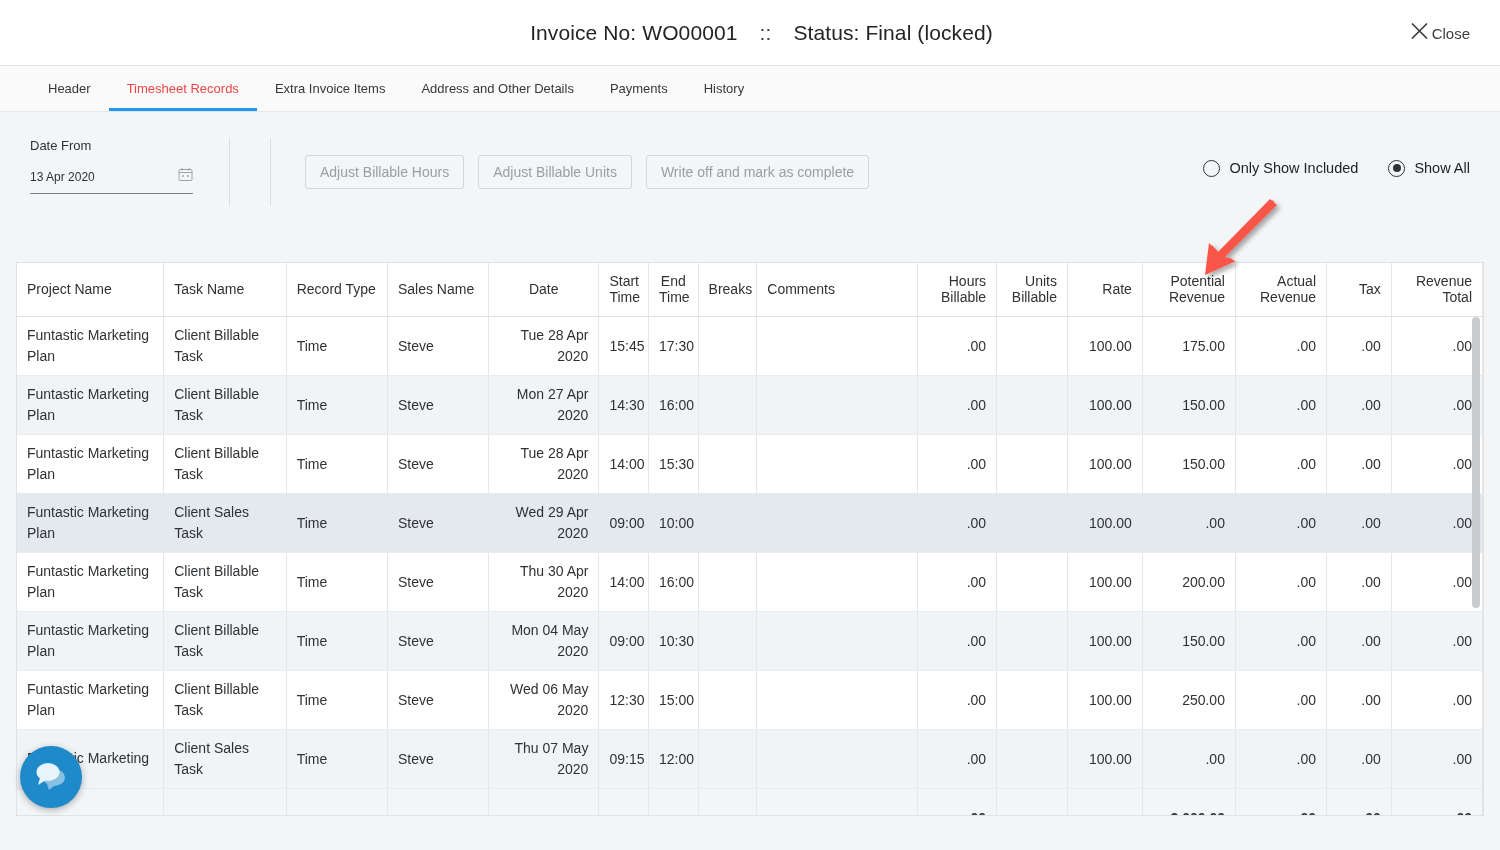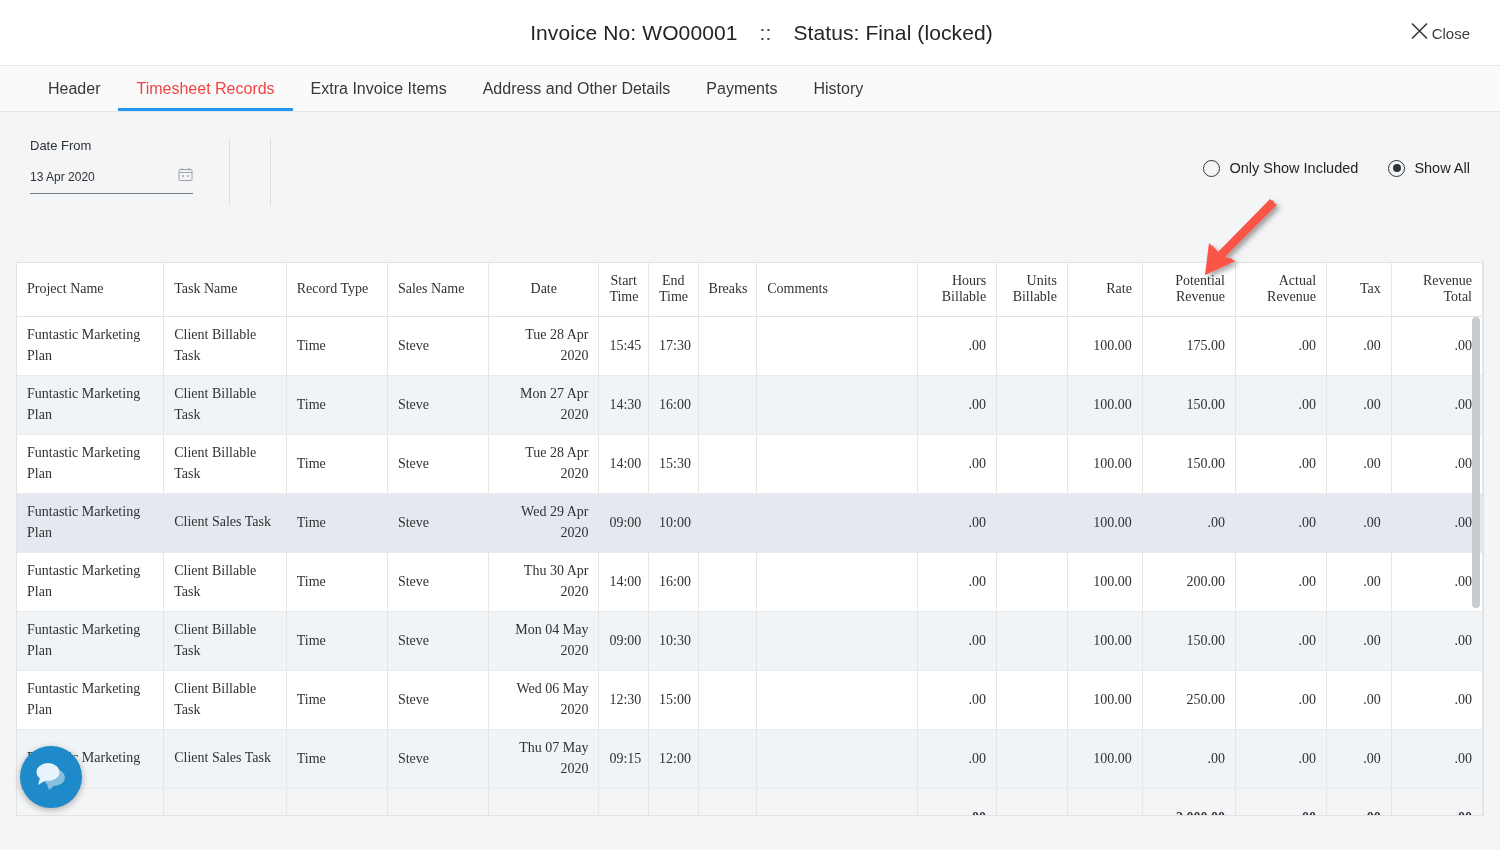--- a/index.html
+++ b/index.html
@@ -49,21 +49,21 @@
     height: 46px;
     background: #fafafa;
     border-bottom: 1px solid #e4e6e8;
     display: flex;
     align-items: stretch;
     padding-left: 30px;
   }
   .tab {
     display: flex; align-items: center;
     padding: 0 18px;
-    font-size: 16px;
+    font-size: 13px;
     color: #35383b;
     cursor: pointer;
     position: relative;
     white-space: nowrap;
   }
   .tab.active { color: #ef4444; }
   .tab.active::after {
     content: "";
     position: absolute;
     left: 0; right: 0; bottom: 0;
@@ -158,21 +158,20 @@
     height: 554px;
     background: #ffffff;
     border: 1px solid #e0e2e4;
     overflow: hidden;
   }
   table.grid {
     border-collapse: collapse;
     table-layout: fixed;
     width: 1466px;
     font-size: 14px;
-    font-family: Liberation Serif, serif;
   }
   table.grid th, table.grid td {
     border-right: 1px solid #e4e6e8;
     border-bottom: 1px solid #e8eaec;
     padding: 8px 10px;
     color: #2f3235;
     vertical-align: middle;
     overflow: hidden;
   }
   table.grid th {
@@ -271,20 +270,25 @@
         </svg>
       </span>
     </div>
   </div>
 
   <div class="vdivide"></div>
 
 
   <div class="vdivide second"></div>
 
+  <div class="btn-group">
+    <button class="ghost-btn" disabled="">Adjust Billable Hours</button>
+    <button class="ghost-btn" disabled="">Adjust Billable Units</button>
+    <button class="ghost-btn" disabled="">Write off and mark as complete</button>
+  </div>
 
   <div class="radio-group">
     <div class="radio-item">
       <span class="radio-circle"></span>
       <span class="radio-label">Only Show Included</span>
     </div>
     <div class="radio-item checked">
       <span class="radio-circle"></span>
       <span class="radio-label">Show All</span>
     </div>

